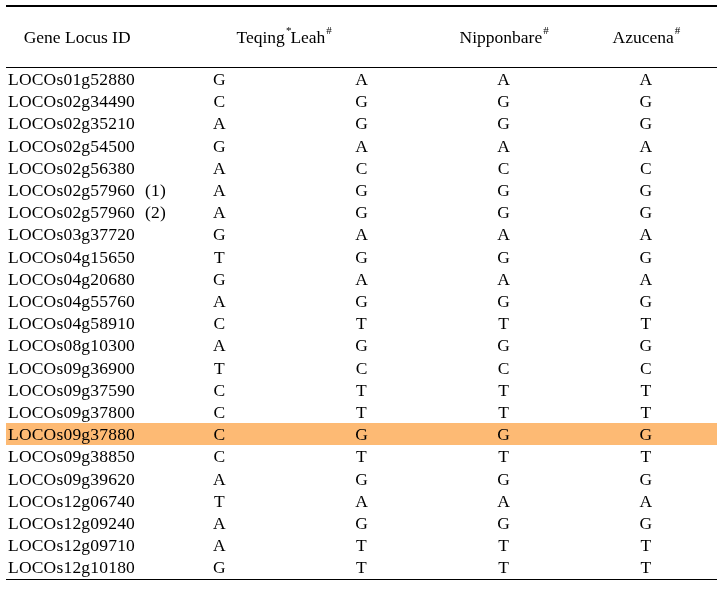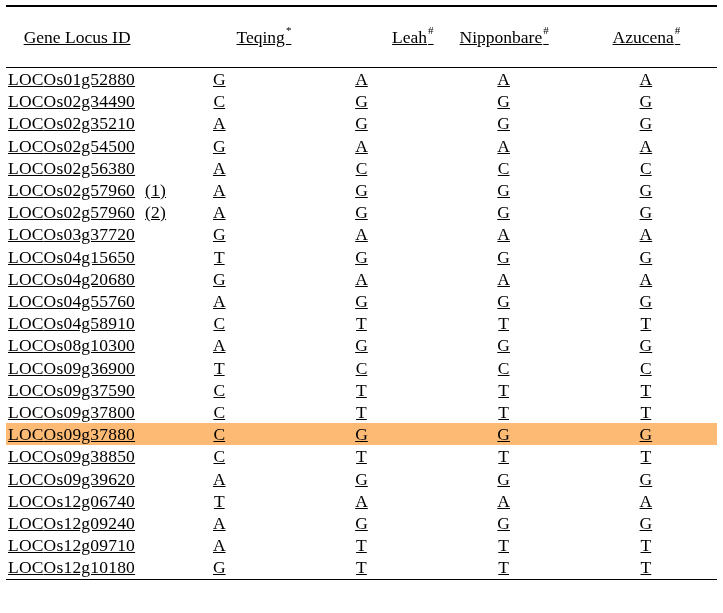--- a/index.html
+++ b/index.html
@@ -12,21 +12,20 @@
     height: 613px;
     font-family: "Liberation Serif", "DejaVu Serif", serif;
     color: #000000;
     overflow: hidden;
   }
   #table-wrap {
     position: relative;
     width: 723px;
     height: 502px;
     box-sizing: border-box;
-    text-decoration: underline;
   }
   table.snp-table {
     width: 711px;
     margin-left: 6px;
     border-collapse: collapse;
     table-layout: fixed;
     font-size: 17px;
   }
   
   table.snp-table thead tr.rule-top td {
@@ -43,21 +42,21 @@
     white-space: nowrap;
     border-bottom: 1.4px solid #000;
   }
   th.col-gene {
     width: 278px;
     text-align: center;
     padding-right: 24px;
     box-sizing: border-box;
   }
   th.col-teqing  { width: 106px; text-align: right; }
-  th.col-leah    { width: 112px; text-align: right; }
+  th.col-leah    { width: 112px; text-align: left; }
   th.col-nippon  { width: 122px; }
   th.col-azucena { width: 93px;  }
 
   .hdr-label { position: relative; }
   .sup {
     font-size: 11px;
     vertical-align: super;
     line-height: 0;
     position: relative;
     top: -2px;

